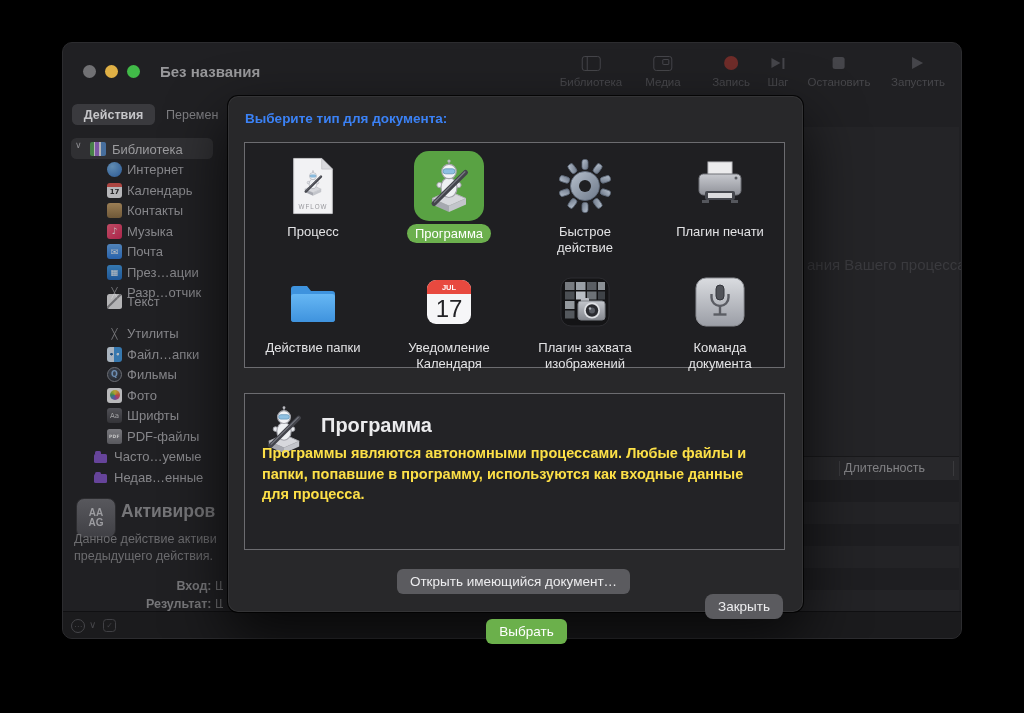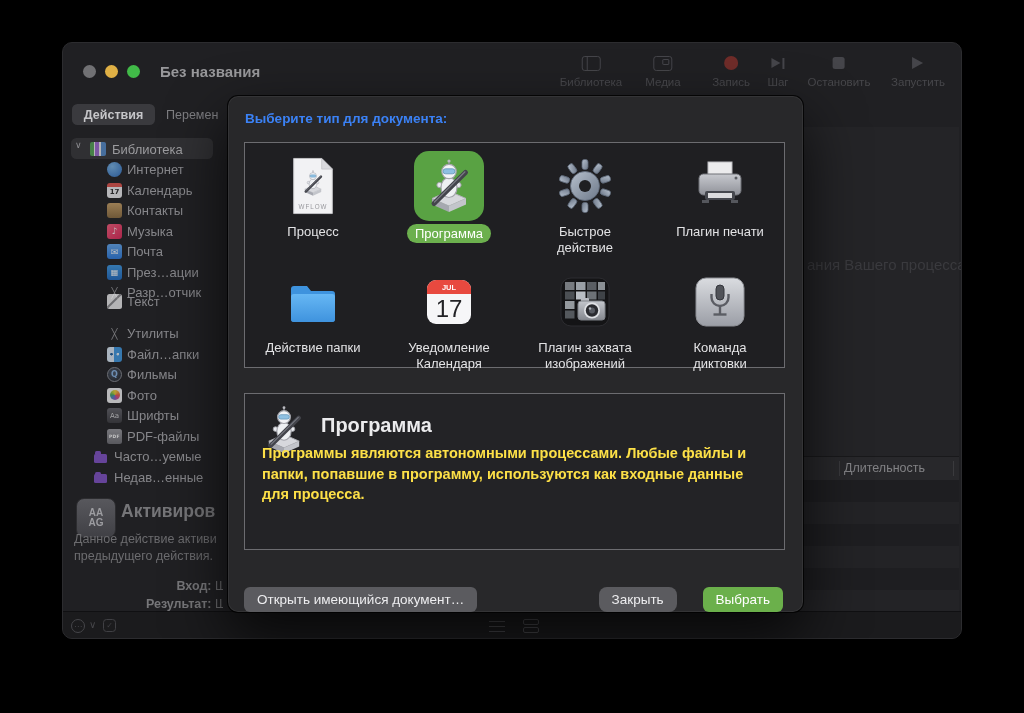--- a/index.html
+++ b/index.html
@@ -111,21 +111,21 @@
   .cell{position:absolute;width:136px;display:flex;flex-direction:column;align-items:center;}
   .iconwrap{width:70px;height:70px;display:flex;align-items:center;justify-content:center;border-radius:15px;}
   .iconwrap.sel{background:#59a243;}
   .cell .lbl{margin-top:3px;font-size:13px;color:#e3e3e5;text-align:center;line-height:1.22;max-width:106px;}
   .cell .lbl.sel{background:#6cb04e;color:#fff;border-radius:10px;padding:1.5px 8px;}
   .lbl.w95{max-width:95px;} .lbl.w92{max-width:92px;}
   .descbox{position:absolute;left:16px;top:297px;width:541px;height:157px;border:1px solid #6c6c70;background:#232326;box-sizing:border-box;}
   .desc-title{position:absolute;left:76px;top:20px;font-size:20px;font-weight:700;color:#ebebed;}
   .desc-icon{position:absolute;left:14px;top:11px;}
   .desc-text{position:absolute;left:17px;top:49px;width:505px;font-size:14.5px;line-height:1.42;color:#fde047;font-weight:bold;}
-  .btnrow{position:absolute;left:16px;right:20px;top:491px;display:flex;align-items:center;}
+  .btnrow{position:absolute;left:16px;right:20px;top:473px;display:flex;align-items:center;flex-direction:column;}
   .btn{height:25px;border-radius:6px;background:#5b5b5f;color:#ededef;font-size:13.5px;
        display:inline-flex;align-items:center;padding:0 13px;white-space:nowrap;}
   .btn.green{background:#6bb04b;color:#fff;}
   .btn.close{margin-left:auto;border-radius:8px;} .btn.choose{margin-left:26px;}
   .defs{position:absolute;width:0;height:0;overflow:hidden;}
 </style>
 </head>
 <body>
 
 <svg class="defs" aria-hidden="true">
@@ -462,21 +462,21 @@
             </svg>
           </span>
         <span class="lbl">Плагин захвата изображений</span>
       </div>
       <div class="cell" style="left:407px;top:124px">
         <span class="iconwrap">
             <svg width="56" height="56" viewBox="0 0 56 56">
               <use href="#sym-mic" width="56" height="56"></use>
             </svg>
           </span>
-        <span class="lbl w92">Команда диктовки</span>
+        <span class="lbl w92">Команда документа</span>
       </div>
     </div>
 
     <div class="descbox">
       <span class="desc-icon"><svg width="50" height="50" viewBox="0 0 56 56">
             <use href="#sym-robot" width="56" height="56"></use>
           </svg></span>
       <div class="desc-title">Программа</div>
       <div class="desc-text">Программы являются автономными процессами. Любые файлы и папки, попавшие в программу, используются как входные данные для процесса.</div>
     </div>

